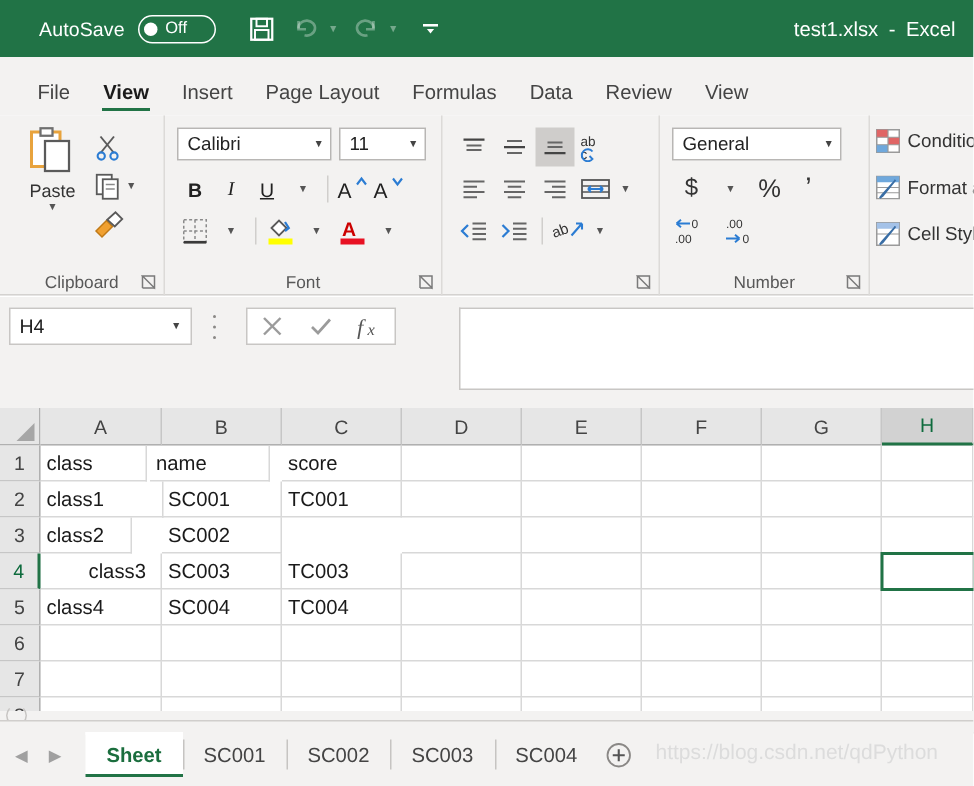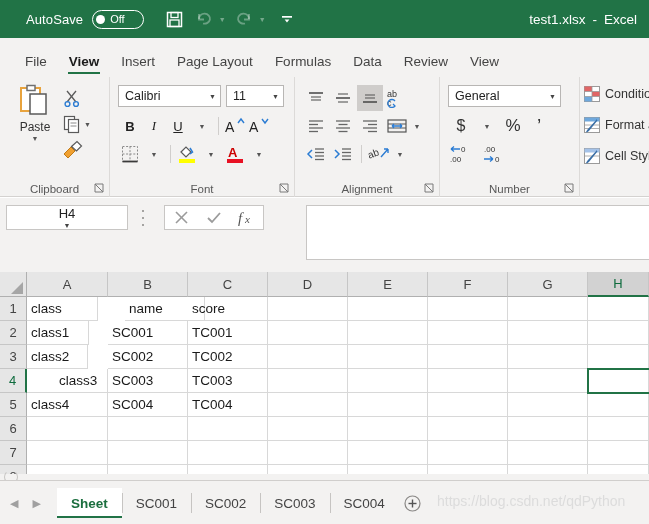--- a/index.html
+++ b/index.html
@@ -136,21 +136,21 @@
 
   
   .fbar {
     position: absolute; left: 0; top: 198px; width: 649px; height: 74px;
     background: #f3f2f1;
   }
   .namebox {
     position: absolute; left: 6px; top: 7px; width: 122px; height: 25px;
     background: #fff; border: 1px solid #c8c6c4;
     display: flex; align-items: center; justify-content: space-between;
-    padding: 0 6px; font-size: 13px; color: #222; flex-direction: column;
+    padding: 0 6px; font-size: 13px; color: #222;
   }
   .nb-caret { font-size: 7px; color: #444; }
   .fbar-grip {
     position: absolute; left: 140px; top: 12px; width: 6px; height: 16px;
     display: flex; flex-direction: column; justify-content: space-between; align-items: center;
   }
   .fbar-grip i { width: 2px; height: 2px; background: #8a8886; border-radius: 50%; display: block; }
   .fbar-btns {
     position: absolute; left: 164px; top: 7px; width: 100px; height: 25px;
     background: #fff; border: 1px solid #c8c6c4;
@@ -500,21 +500,20 @@
         <div class="vdiv"></div>
         <div class="abtn">
           <svg width="24" height="20" viewBox="0 0 24 20">
             <text x="1" y="13" font-family="Liberation Sans, sans-serif" font-size="10" fill="#333" transform="rotate(-20 6 13)">ab</text>
             <path d="M13 13 L20 5 M20 5 L16 5 M20 5 L20 9" fill="none" stroke="#2b7cd3" stroke-width="1.4"></path>
           </svg>
         </div>
         <div class="abtn" style="width:12px;font-size:7px;color:#555;">▼</div>
       </div>
 
-      <div class="group-label">Alignment</div>
       <div class="dlg-launcher">
         <svg width="10" height="10" viewBox="0 0 10 10">
             <path d="M1 1 L9 1 L9 9 Z" fill="none" stroke="#7a7a7a" stroke-width="1"></path>
             <line x1="1" y1="1" x2="1" y2="9" stroke="#7a7a7a" stroke-width="1"></line>
             <line x1="1" y1="9" x2="9" y2="9" stroke="#7a7a7a" stroke-width="1"></line>
           </svg>
       </div>
     </div>
 
     <div class="group g-number">
@@ -638,40 +637,39 @@
     <div class="rowhead" style="top:25px;">1</div>
     <div class="rowhead" style="top:49px;">2</div>
     <div class="rowhead" style="top:73px;">3</div>
     <div class="rowhead sel" style="top:97px;">4</div>
     <div class="rowhead" style="top:121px;">5</div>
     <div class="rowhead" style="top:145px;">6</div>
     <div class="rowhead" style="top:169px;">7</div>
     <div class="rowhead" style="top:193px;">8</div>
 
     <div class="cell" style="left:27px;top:25px;width:71px;">class</div>
-    <div class="cell" style="left:125px;top:25px;width:80px;">name</div>
+    <div class="cell" style="left:100px;top:25px;width:80px;">name</div>
     <div class="cell" style="left:188px;top:25px;width:80px;">score</div>
     <div class="cell" style="left:268px;top:25px;width:80px;"></div>
     <div class="cell" style="left:348px;top:25px;width:80px;"></div>
     <div class="cell" style="left:428px;top:25px;width:80px;"></div>
     <div class="cell" style="left:508px;top:25px;width:80px;"></div>
     <div class="cell" style="left:588px;top:25px;width:61px;"></div>
 
-    <div class="cell" style="left:27px;top:49px;width:62px;">class1</div>
+    <div class="cell" style="left:27px;top:49px;width:82px;">class1</div>
     <div class="cell" style="left:108px;top:49px;width:80px;">SC001</div>
     <div class="cell" style="left:188px;top:49px;width:80px;">TC001</div>
     <div class="cell" style="left:268px;top:49px;width:80px;"></div>
     <div class="cell" style="left:348px;top:49px;width:80px;"></div>
     <div class="cell" style="left:428px;top:49px;width:80px;"></div>
     <div class="cell" style="left:508px;top:49px;width:80px;"></div>
     <div class="cell" style="left:588px;top:49px;width:61px;"></div>
 
     <div class="cell" style="left:27px;top:73px;width:61px;">class2</div>
     <div class="cell" style="left:108px;top:73px;width:80px;">SC002</div>
-    <div class="cell" style="left:188px;top:73px;width:80px;">TC002</div>
     <div class="cell" style="left:268px;top:73px;width:80px;"></div>
     <div class="cell" style="left:348px;top:73px;width:80px;"></div>
     <div class="cell" style="left:428px;top:73px;width:80px;"></div>
     <div class="cell" style="left:508px;top:73px;width:80px;"></div>
     <div class="cell" style="left:588px;top:73px;width:61px;"></div>
 
     <div class="cell" style="left:27px;top:97px;width:81px;padding-left:32px;">class3</div>
     <div class="cell" style="left:108px;top:97px;width:80px;">SC003</div>
     <div class="cell" style="left:188px;top:97px;width:80px;">TC003</div>
     <div class="cell" style="left:268px;top:97px;width:80px;"></div>

